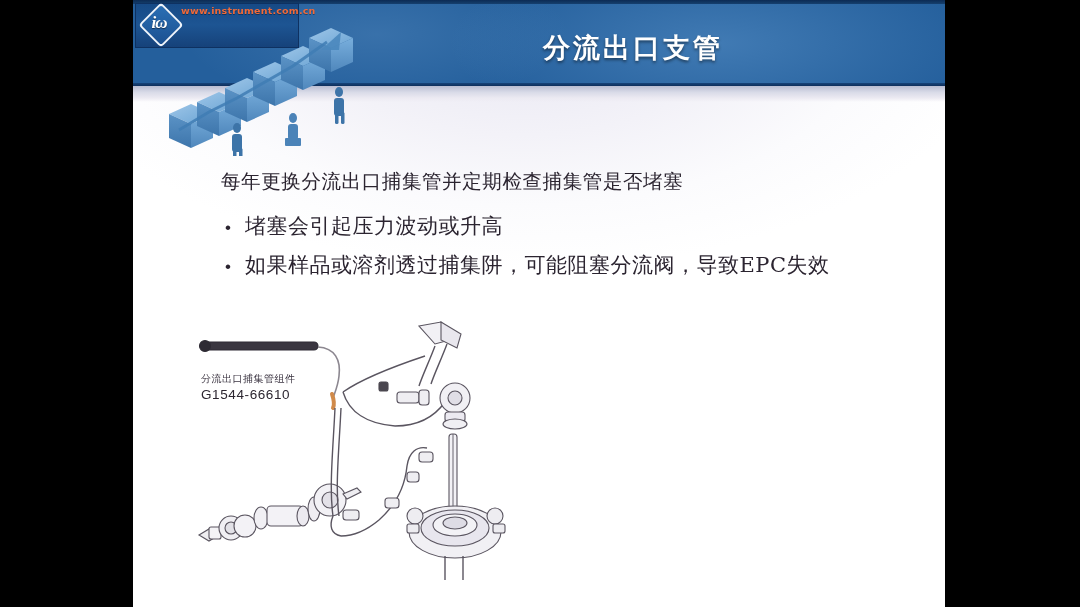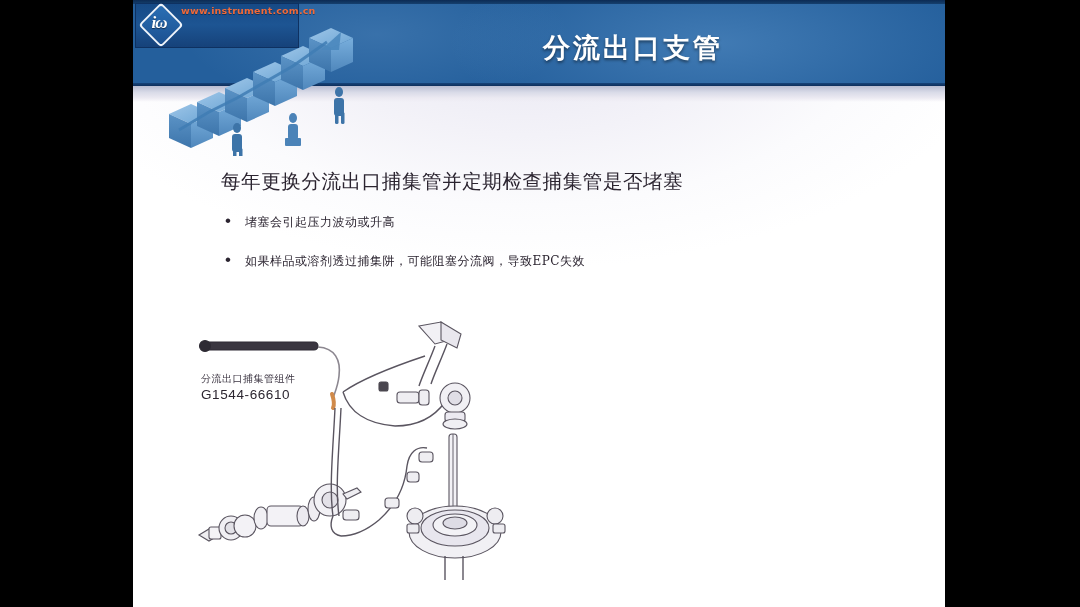--- a/index.html
+++ b/index.html
@@ -211,21 +211,21 @@
   .bullet-row.b1 { top: 251px; }
   .bullet-dot {
     width: 20px;
     flex: 0 0 20px;
     color: #2b2430;
     font-size: 17px;
     line-height: 1;
   }
   .bullet-text {
     font-family: "DejaVu Serif", "Liberation Serif", serif;
-    font-size: 12px;
+    font-size: 21px;
     color: #2b2430;
     letter-spacing: 0.5px;
   }
 
   
   #line-drawing {
     position: absolute;
     left: 50px;
     top: 320px;
     width: 350px;

